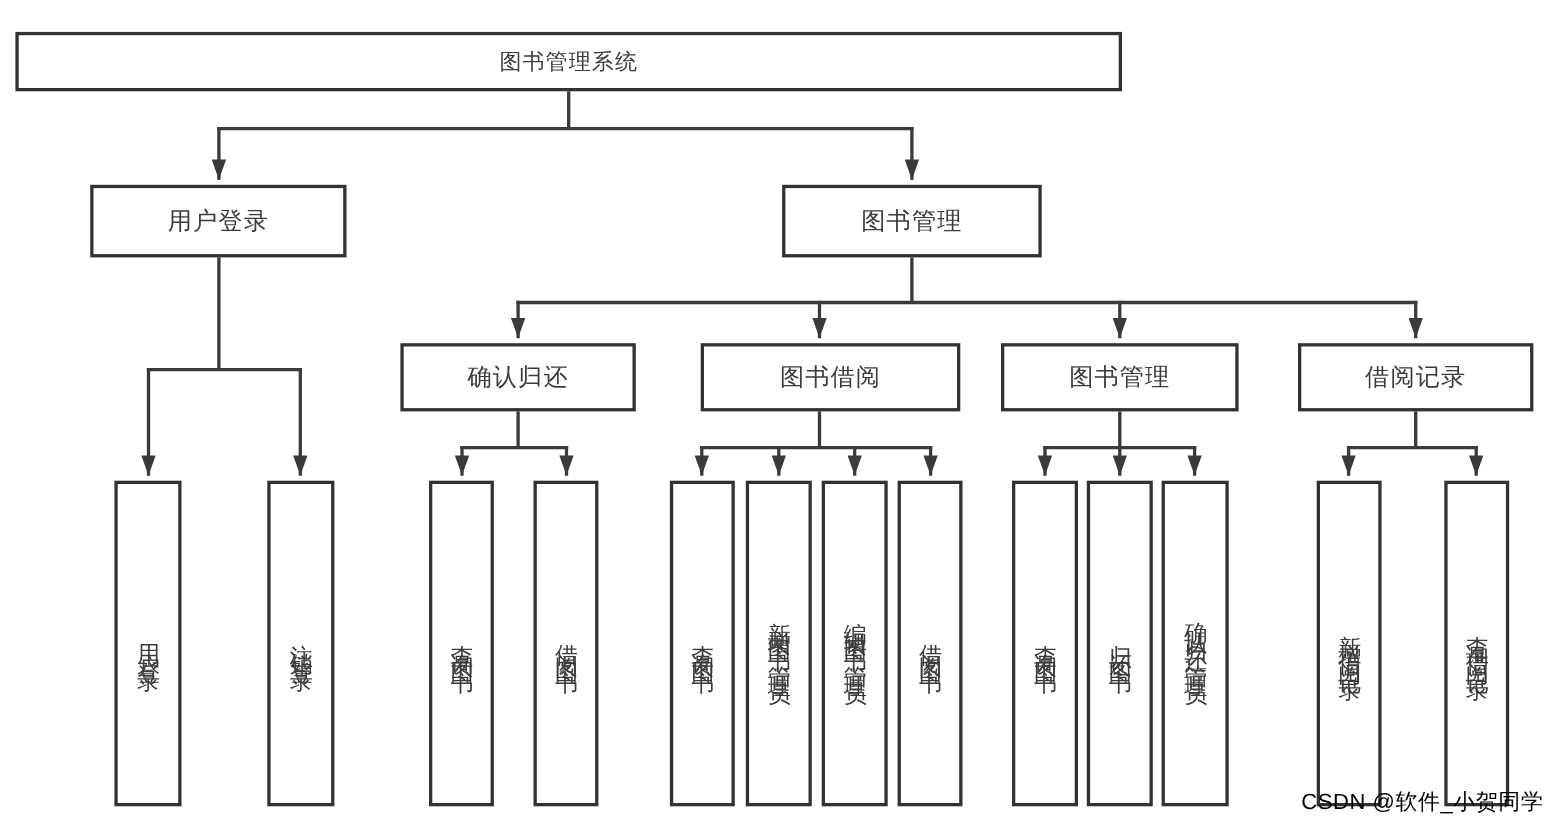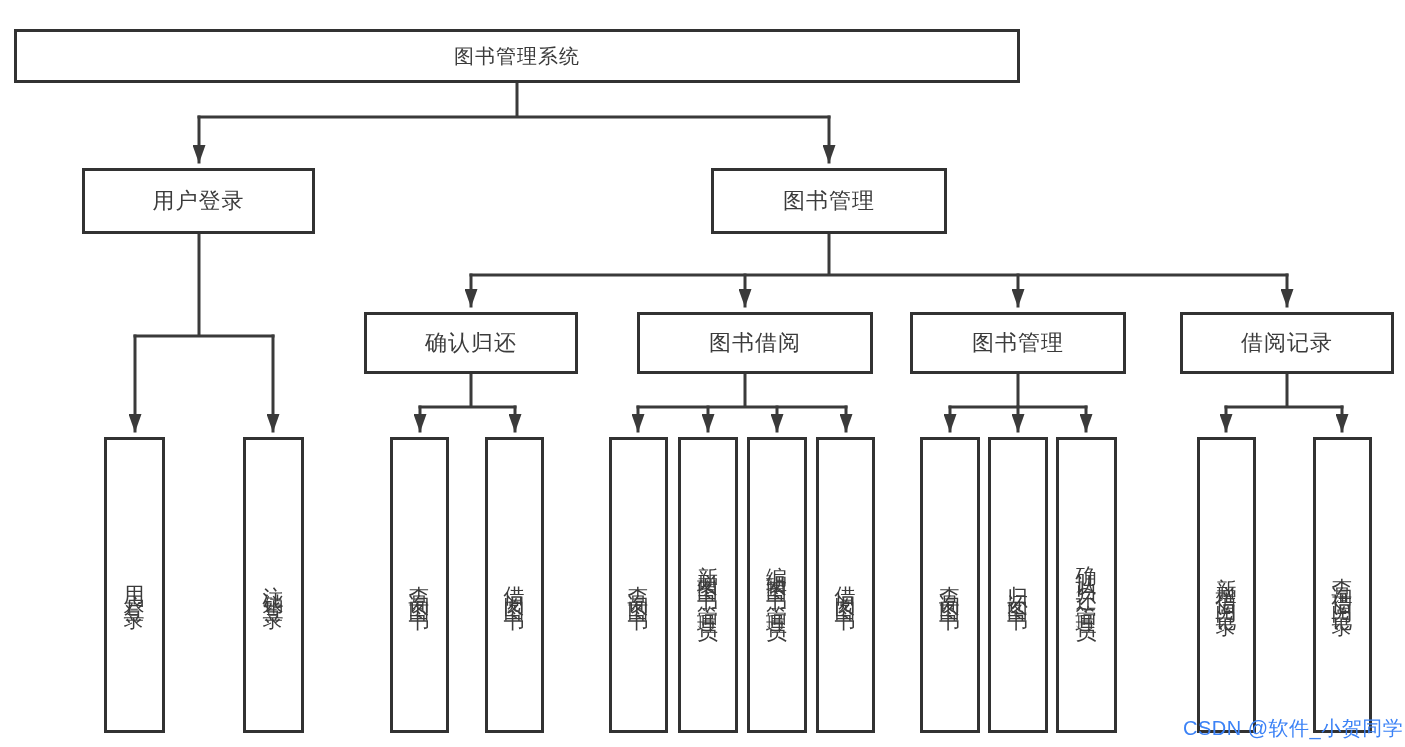--- a/index.html
+++ b/index.html
@@ -47,21 +47,21 @@
     font-size: 21px;
     letter-spacing: 0.38em;
     line-height: 1;
     white-space: nowrap;
   }
   .watermark {
     position: absolute;
     left: 1183px;
     top: 715px;
     font-size: 20px;
-    color: #3b82f6;
+    color: #000000;
     white-space: nowrap;
     z-index: 5;
     letter-spacing: 0.5px;
     text-align: right;
   }
 </style>
 </head>
 <body>
 
 <div class="canvas">

